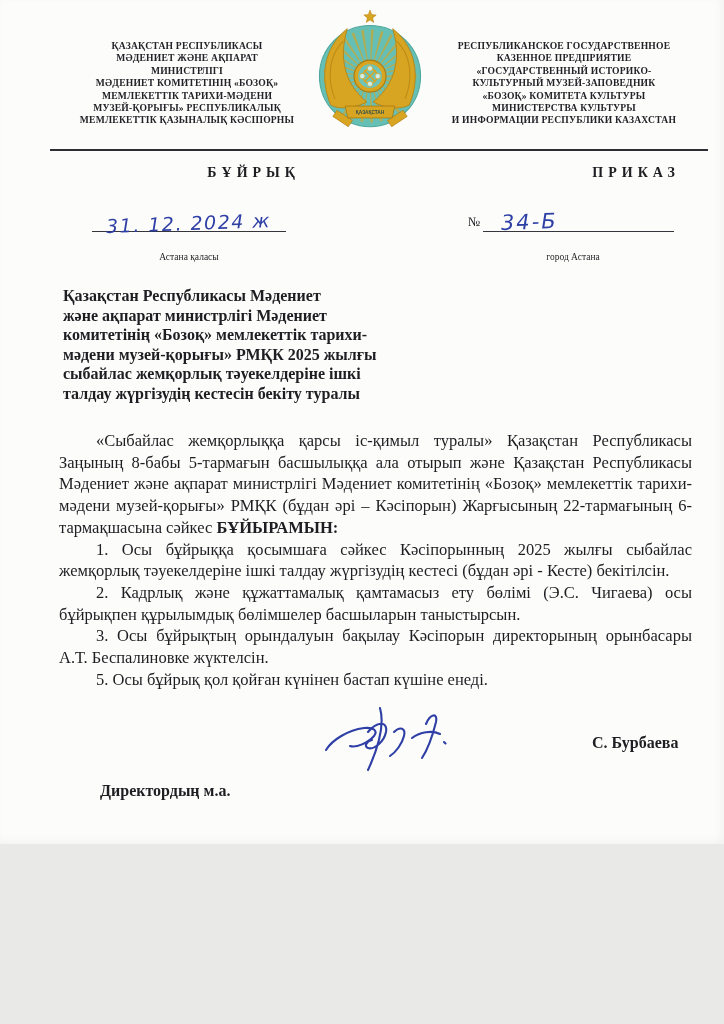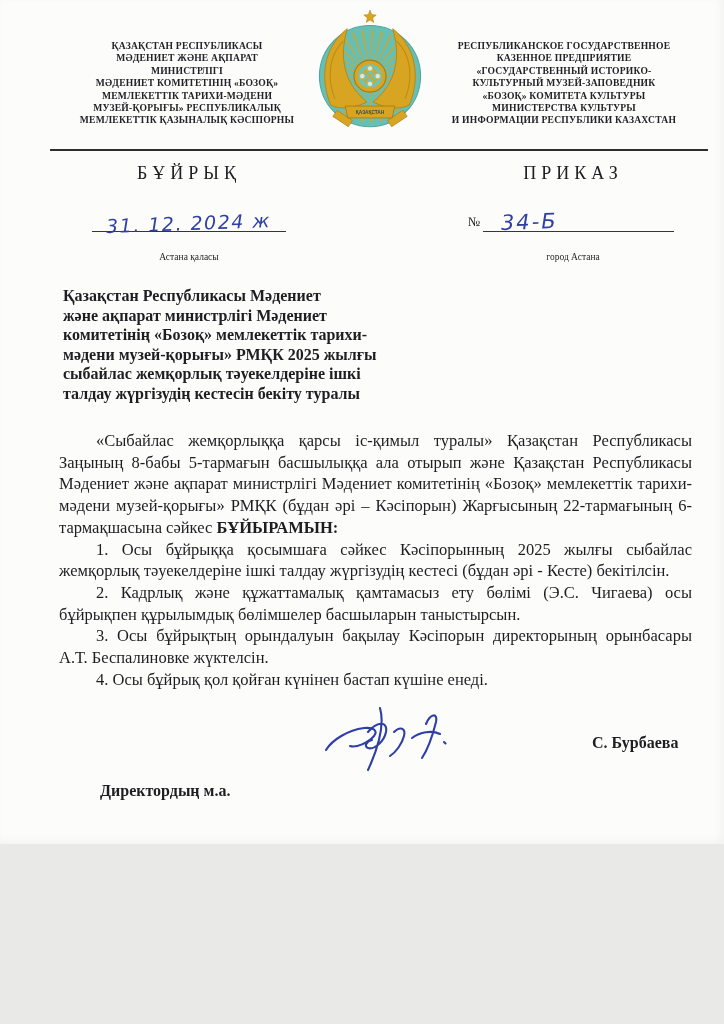--- a/index.html
+++ b/index.html
@@ -13,21 +13,21 @@
   .org{position:absolute;text-align:center;font-weight:bold;
        font-size:9.6px;line-height:12.4px;letter-spacing:0.2px;color:#222228;}
   .org-left{left:68px;top:40px;width:238px;}
   .org-right{left:428px;top:40px;width:272px;}
   .emblem{position:absolute;left:314px;top:8px;width:112px;height:128px;}
   .rule{position:absolute;left:50px;top:149px;width:658px;height:2px;background:#2d2d33;}
   
   .order-col{position:absolute;top:161px;text-align:center;}
   .order-col.left{left:78px;width:222px;}
   .order-col.right{left:466px;width:214px;}
-  .order-col h1{margin:0;font-size:18px;font-weight:normal;letter-spacing:5px;line-height:24px;}
+  .order-col h1{margin:0;font-size:14px;font-weight:bold;letter-spacing:5px;line-height:24px;text-align:right;}
   .sigline{position:relative;margin:12px 14px 0 14px;height:34px;
            border-bottom:1.6px solid #35353b;}
   .numrow{display:flex;align-items:stretch;margin:12px 6px 0 2px;}
   .no-label{font-size:13px;align-self:flex-end;padding:0 3px 2px 0;}
   .numline{flex:1;position:relative;height:34px;border-bottom:1.6px solid #35353b;}
   .hand{font-family:"DejaVu Sans",sans-serif;font-style:italic;color:#2e3fa6;
         display:inline-block;transform:rotate(-2deg);position:absolute;}
   .hand-date{font-size:19px;letter-spacing:1.5px;left:14px;bottom:-3px;}
   .hand-num{font-size:21px;letter-spacing:2px;left:18px;bottom:-3px;}
   .under-label{font-size:9.5px;margin-top:20px;color:#26262b;}
@@ -134,21 +134,21 @@
     <div>мәдени музей-қорығы» РМҚК 2025 жылғы</div>
     <div>сыбайлас жемқорлық тәуекелдеріне ішкі</div>
     <div>талдау жүргізудің кестесін бекіту туралы</div>
   </div>
 
   <div class="body-text">
     <p><span>«Сыбайлас жемқорлыққа қарсы іс-қимыл туралы» Қазақстан Республикасы Заңының 8-бабы 5-тармағын басшылыққа ала отырып және Қазақстан Республикасы Мәдениет және ақпарат министрлігі Мәдениет комитетінің «Бозоқ» мемлекеттік тарихи-мәдени музей-қорығы» РМҚК (бұдан әрі – Кәсіпорын) Жарғысының 22-тармағының 6-тармақшасына сәйкес </span><b>БҰЙЫРАМЫН:</b></p>
     <p>1. Осы бұйрыққа қосымшаға сәйкес Кәсіпорынның 2025 жылғы сыбайлас жемқорлық тәуекелдеріне ішкі талдау жүргізудің кестесі (бұдан әрі - Кесте) бекітілсін.</p>
     <p>2. Кадрлық және құжаттамалық қамтамасыз ету бөлімі (Э.С. Чигаева) осы бұйрықпен құрылымдық бөлімшелер басшыларын таныстырсын.</p>
     <p>3. Осы бұйрықтың орындалуын бақылау Кәсіпорын директорының орынбасары А.Т. Беспалиновке жүктелсін.</p>
-    <p>4. Осы бұйрық қол қойған күнінен бастап күшіне енеді.</p>
+    <p>5. Осы бұйрық қол қойған күнінен бастап күшіне енеді.</p>
   </div>
 
   <div class="sig-title">Директордың м.а.</div>
   <div class="sig-mark">
     <svg viewBox="0 0 140 84" width="140" height="84" xmlns="http://www.w3.org/2000/svg" fill="none" stroke="#2e3fa6" stroke-width="2.1" stroke-linecap="round">
       <path d="M8,52 C14,42 30,32 46,30 C56,29 60,33 56,38 C50,45 38,50 32,48"></path>
       <path d="M62,10 C66,24 62,46 50,72 M50,34 C58,24 70,22 68,34 C66,44 56,52 50,50 C46,49 48,43 54,42"></path>
       <path d="M76,34 C82,28 88,30 86,38 C84,46 78,54 72,58"></path>
       <path d="M108,26 C112,16 120,14 118,24 C114,40 108,54 104,60 M94,40 C102,34 114,32 122,36"></path>
       <path d="M126,44 L127.5,45.5"></path>

